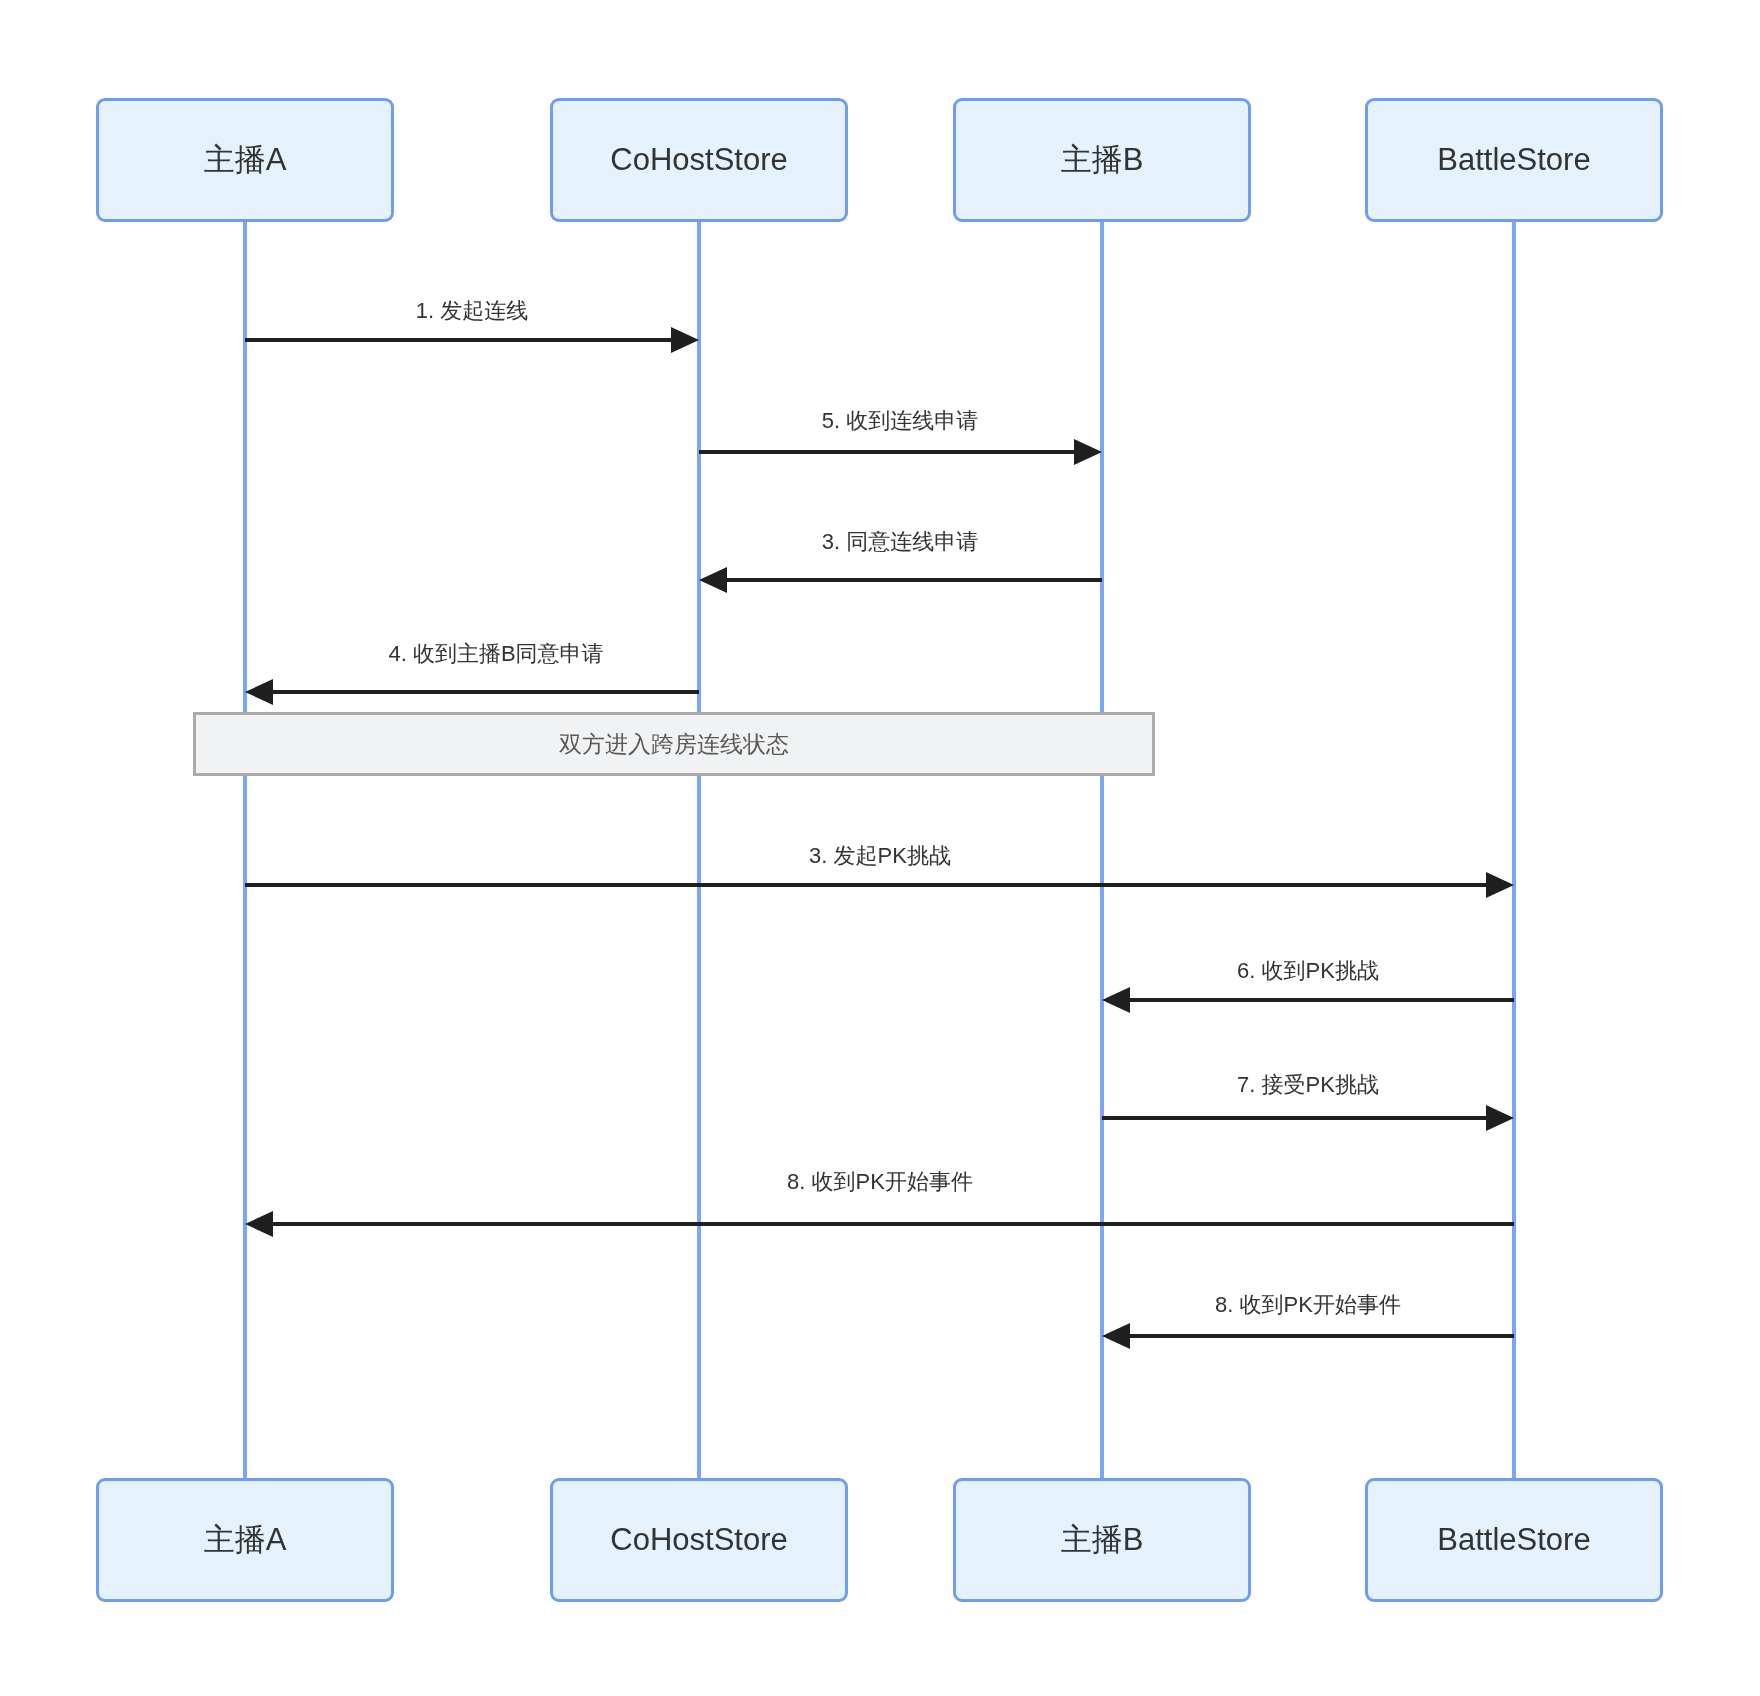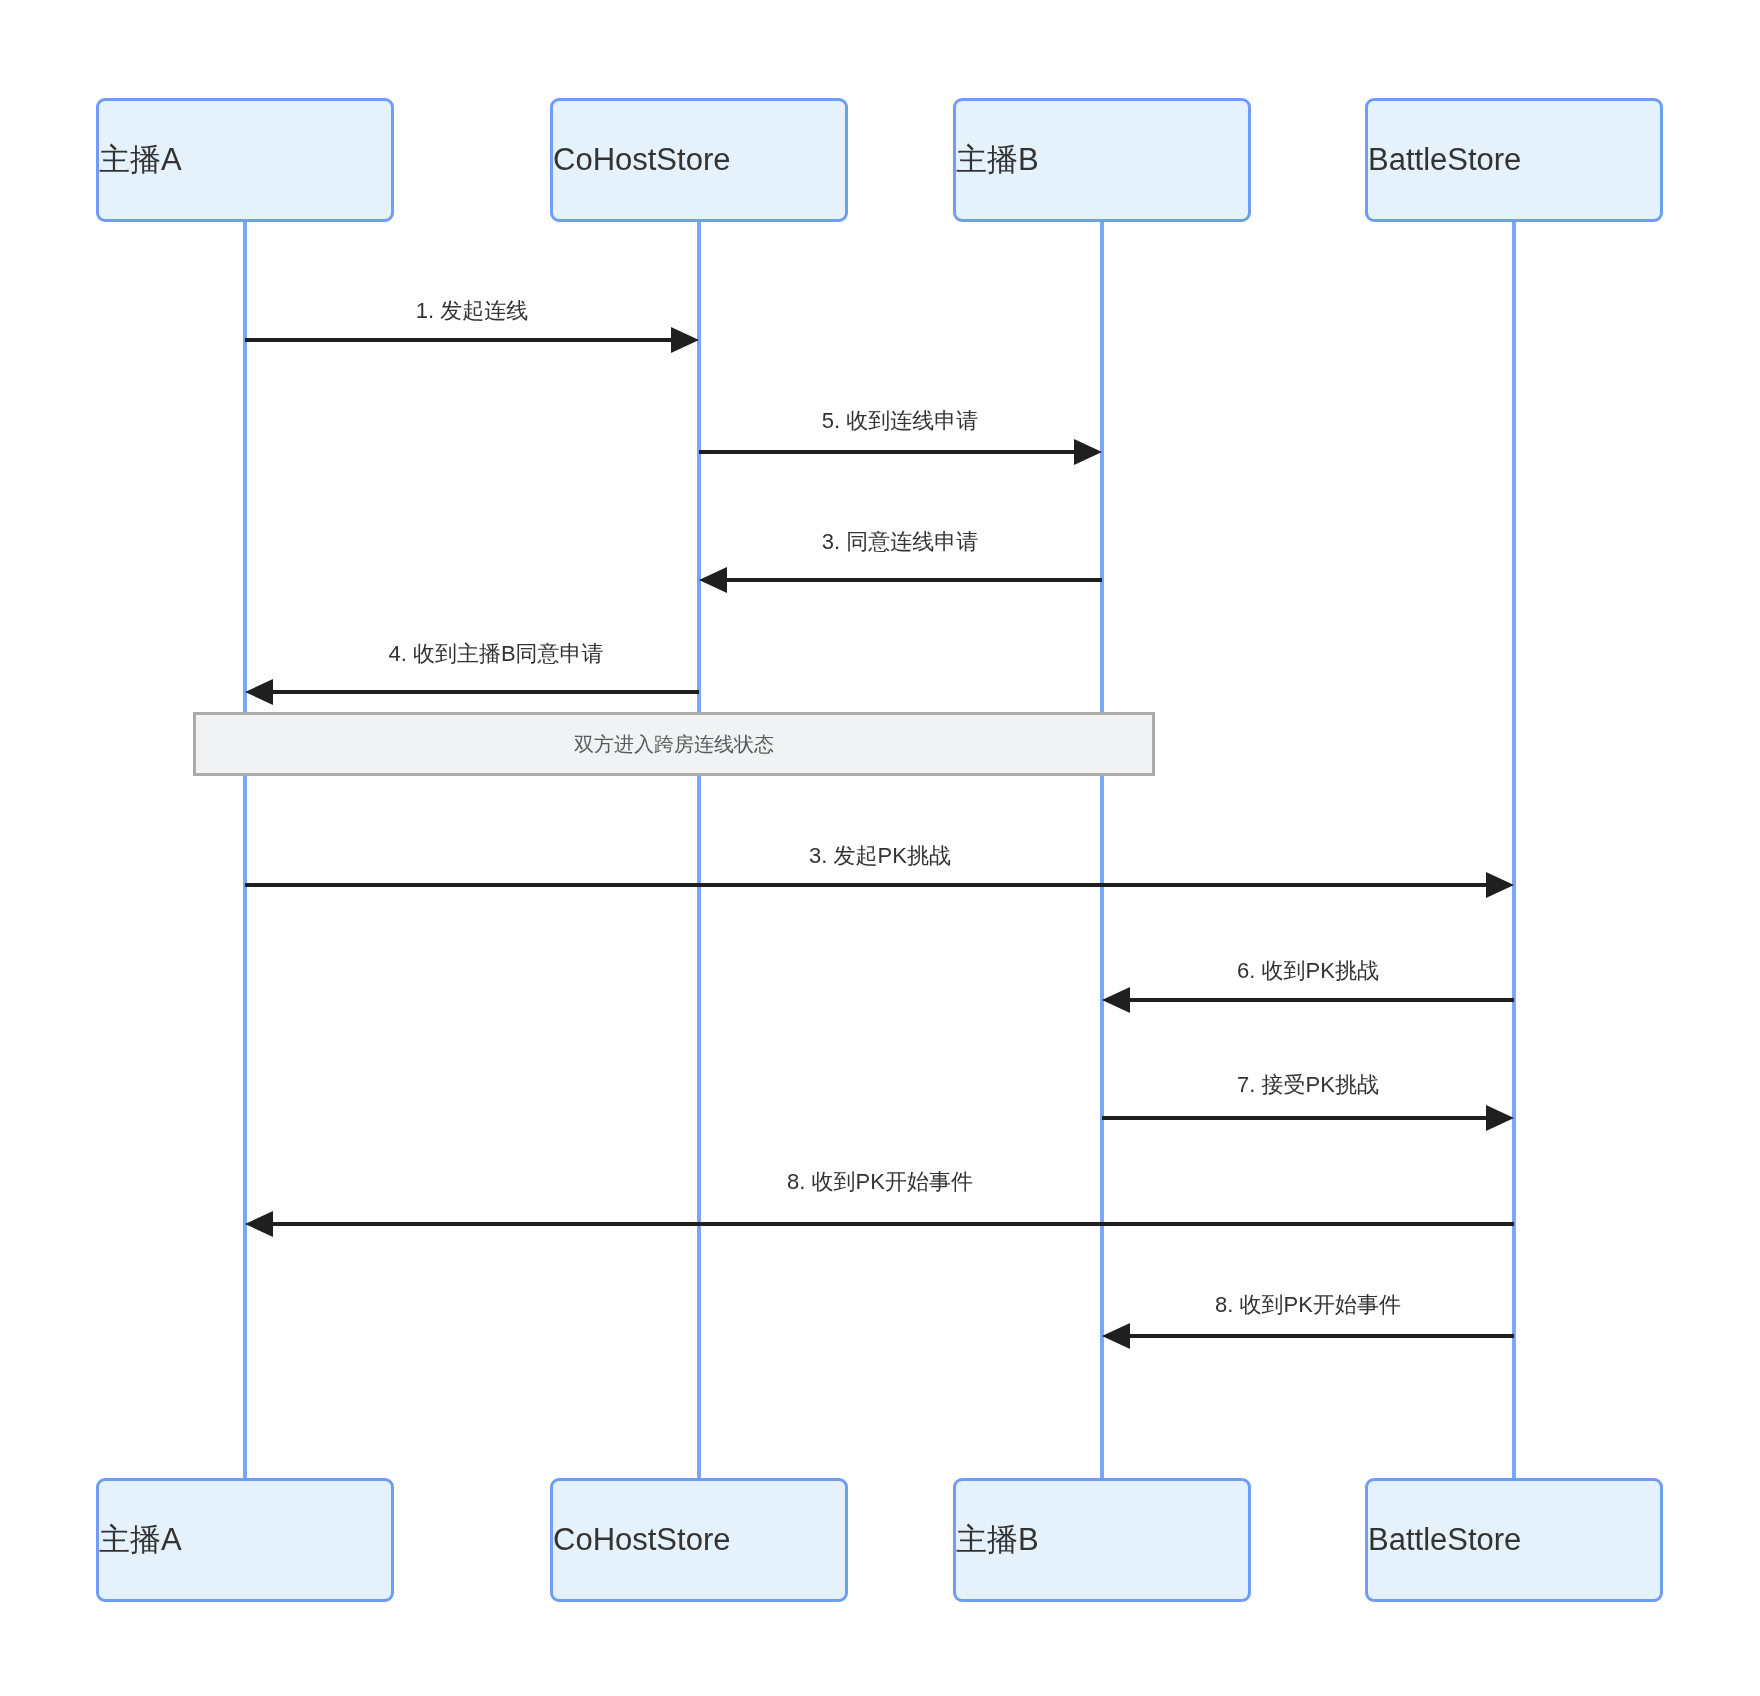--- a/index.html
+++ b/index.html
@@ -31,21 +31,21 @@
   .pbox{
     position:absolute;
     width:298px;
     height:124px;
     box-sizing:border-box;
     background:var(--participant_fill);
     border:3px solid var(--participant_border);
     border-radius:9px;
     display:flex;
     align-items:center;
-    justify-content:flex-start;
+    justify-content:center;
     font-size:31px;
     color:var(--text);
   }
   .msg-label{
     position:absolute;
     transform:translate(-50%,-50%);
     white-space:nowrap;
     font-size:22px;
     color:var(--text);
     margin-top:24px;
@@ -76,21 +76,21 @@
     position:absolute;
     left:193px;
     width:962px;
     height:64px;
     box-sizing:border-box;
     background:var(--note_fill);
     border:3px solid var(--note_border);
     display:flex;
     align-items:center;
     justify-content:center;
-    font-size:20px;
+    font-size:23px;
     color:var(--note_text);
     font-family:Liberation Mono, monospace;
   }
 </style>
 </head>
 <body>
 
 <div class="canvas">
 
   <div class="lifeline" style="left:243px"></div>

